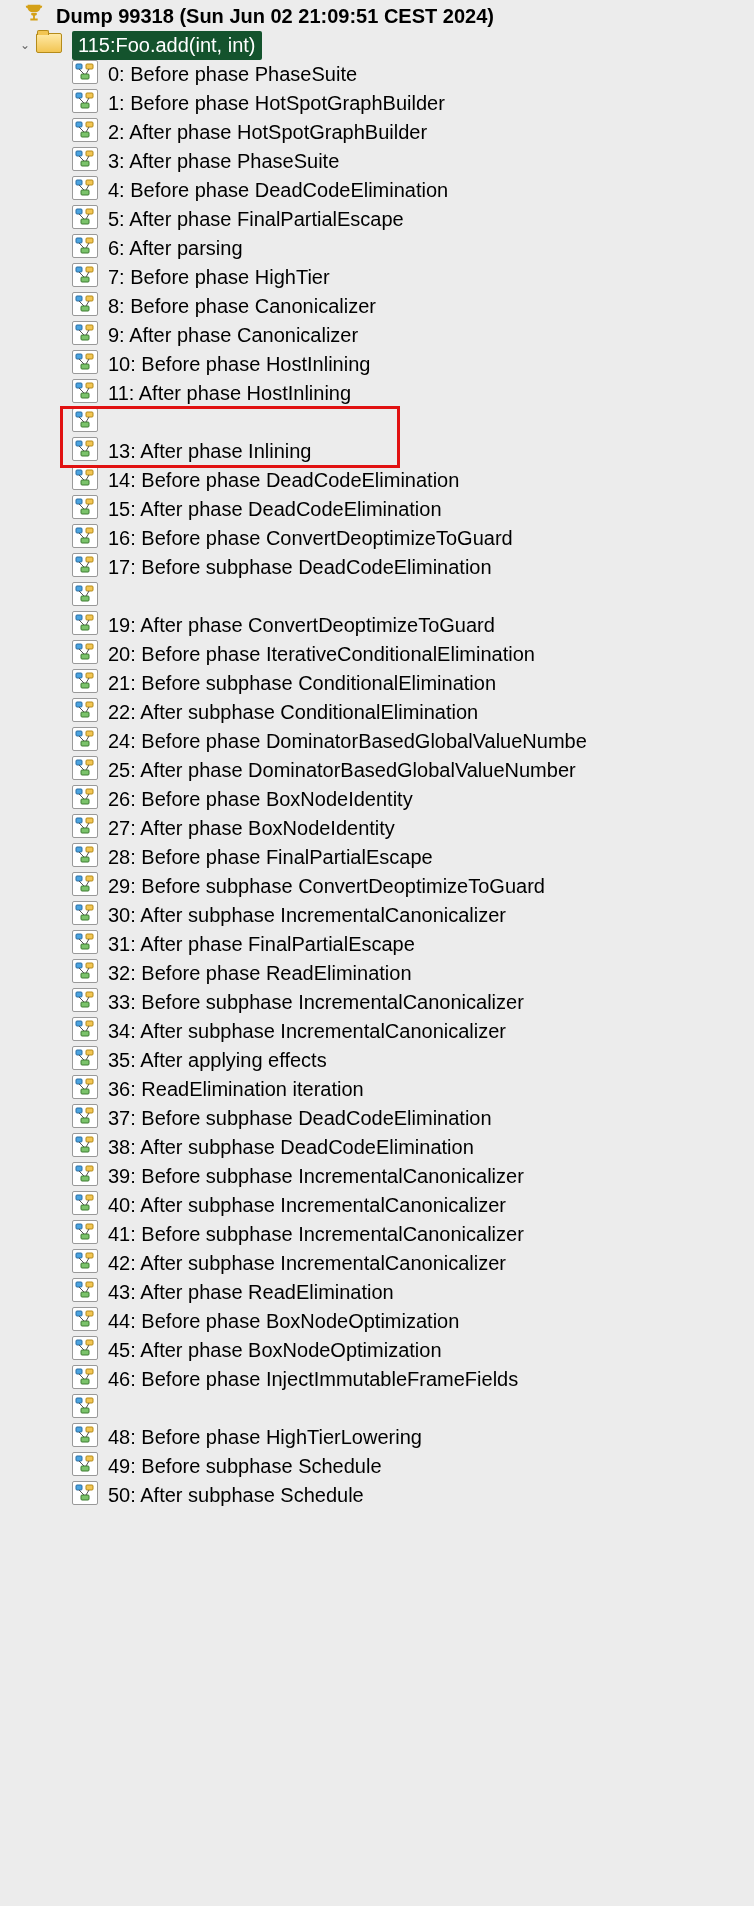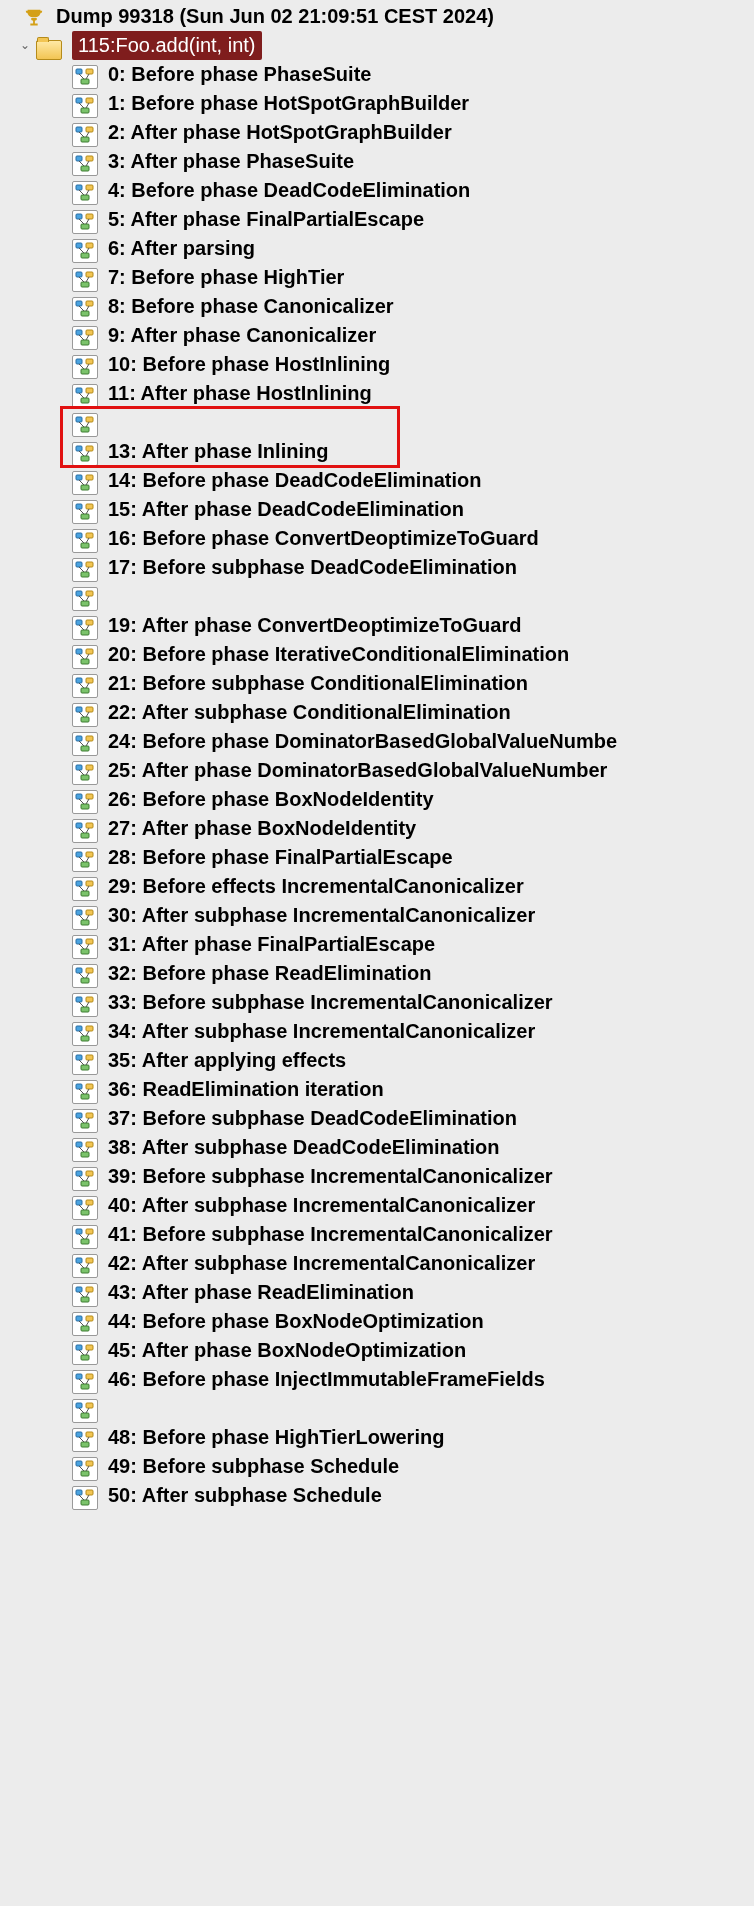--- a/index.html
+++ b/index.html
@@ -11,21 +11,21 @@
     color: #000;
     width: 754px;
   }
   .tree {
     padding-top: 2px;
     user-select: none;
     white-space: nowrap;
   }
   .row {
     display: flex;
-    align-items: flex-end;
+    align-items: flex-start;
     height: 29px;
     line-height: 29px;
   }
   .toggle {
     width: 14px;
     text-align: center;
     color: #666;
     font-size: 12px;
     margin-right: 4px;
     flex: 0 0 14px;
@@ -67,25 +67,25 @@
     background:#fff;
     border:1px solid #999;
     border-radius:2px;
     position:relative;
     box-shadow: inset 0 0 0 1px #fff;
     width:22px; height:22px;
   }
   .icon.graph svg { position:absolute; top:0; left:0; width:100%; height:100%; }
   .label {
     padding: 0 4px 0 0;
-    font-weight: 700;
+    font-weight: 400;
   }
   .label.bold { font-weight: 700; }
   .label.selected {
-    background:#7f1d1d;
+    background:#14532d;
     color:#fff;
     padding:0 6px;
     border-radius:2px;
     font-weight:500;
   }
   .level0 { padding-left: 4px; }
   .level1 { padding-left: 18px; }
   .level2 { padding-left: 72px; }
   .highlight-box {
     position:absolute;
@@ -455,21 +455,21 @@
         <div class="row level2" id="item-29">
           <span class="icon graph">
             <svg viewBox="0 0 22 22">
               <rect x="2" y="3" width="6" height="5" rx="1" fill="#4aa3e0" stroke="#2a6fa3"></rect>
               <rect x="12" y="3" width="7" height="5" rx="1" fill="#f2c553" stroke="#b58b1a"></rect>
               <rect x="7" y="13" width="8" height="5" rx="1" fill="#7bc36b" stroke="#3e7d33"></rect>
               <line x1="5" y1="8" x2="10" y2="13" stroke="#555" stroke-width="1"></line>
               <line x1="15" y1="8" x2="12" y2="13" stroke="#555" stroke-width="1"></line>
             </svg>
           </span>
-          <span class="label">29: Before effects IncrementalCanonicalizer</span>
+          <span class="label">29: Before subphase ConvertDeoptimizeToGuard</span>
         </div>
         <div class="row level2" id="item-30">
           <span class="icon graph">
             <svg viewBox="0 0 22 22">
               <rect x="2" y="3" width="6" height="5" rx="1" fill="#4aa3e0" stroke="#2a6fa3"></rect>
               <rect x="12" y="3" width="7" height="5" rx="1" fill="#f2c553" stroke="#b58b1a"></rect>
               <rect x="7" y="13" width="8" height="5" rx="1" fill="#7bc36b" stroke="#3e7d33"></rect>
               <line x1="5" y1="8" x2="10" y2="13" stroke="#555" stroke-width="1"></line>
               <line x1="15" y1="8" x2="12" y2="13" stroke="#555" stroke-width="1"></line>
             </svg>

